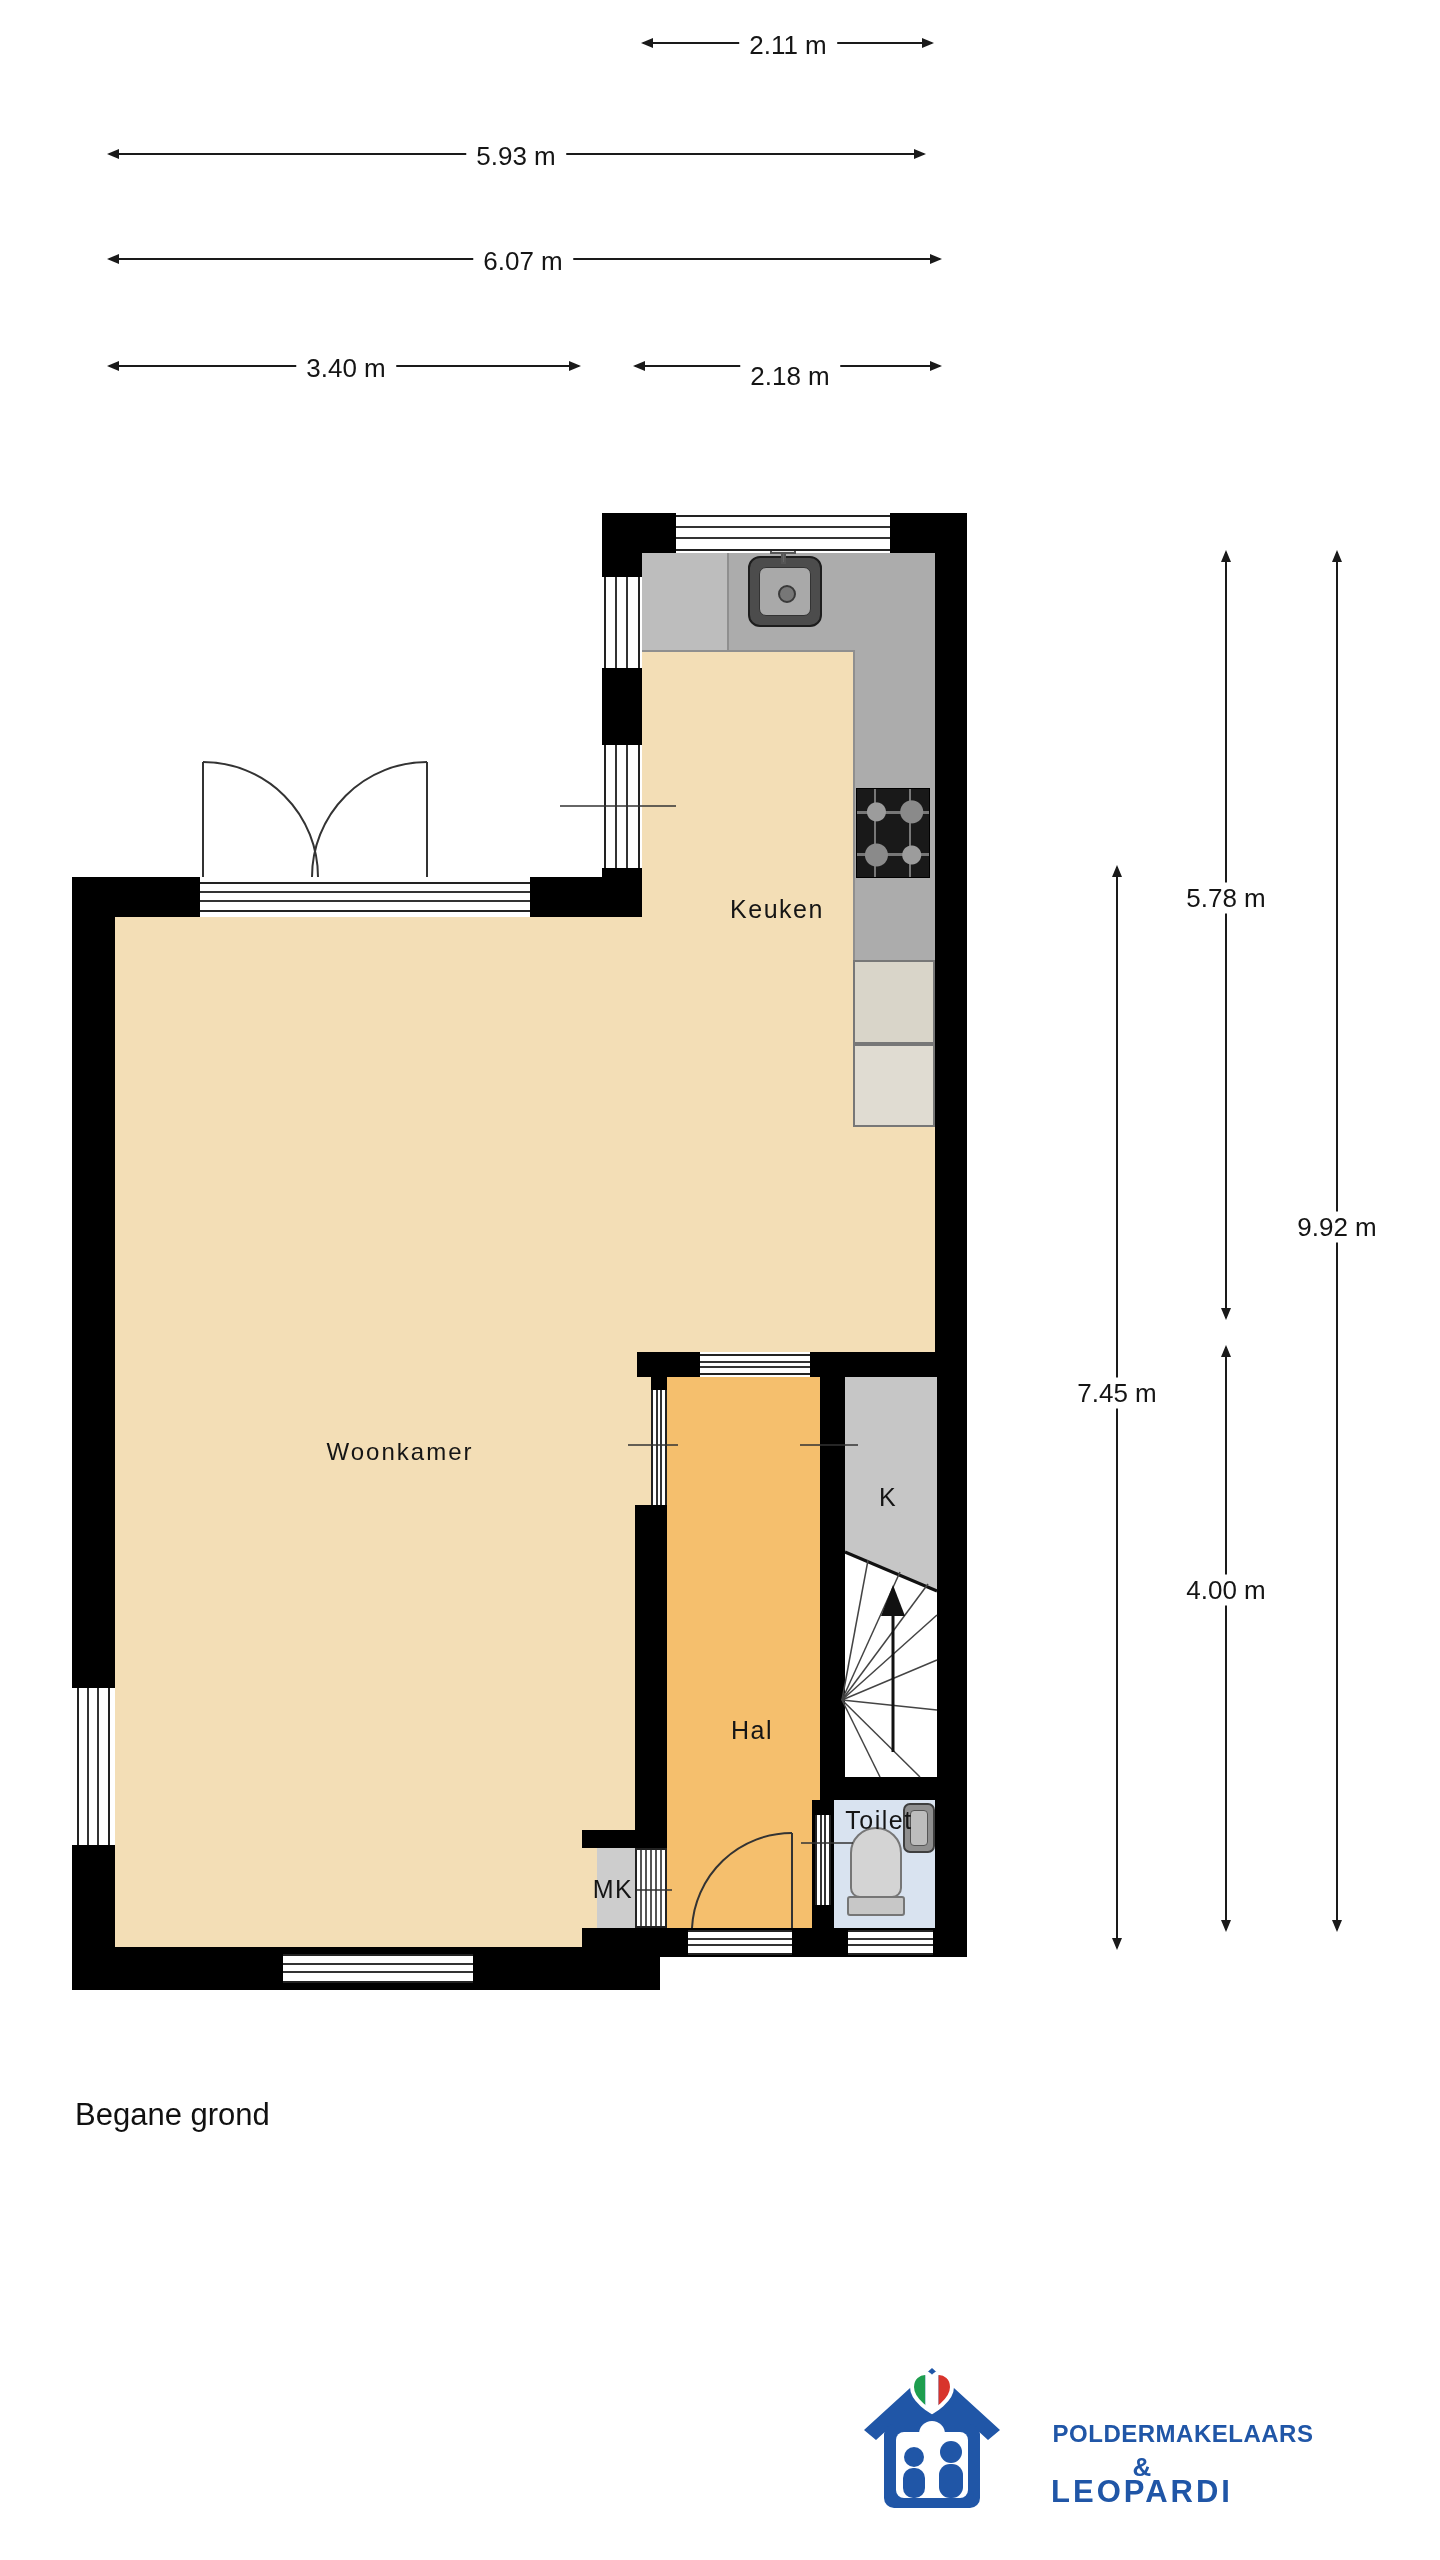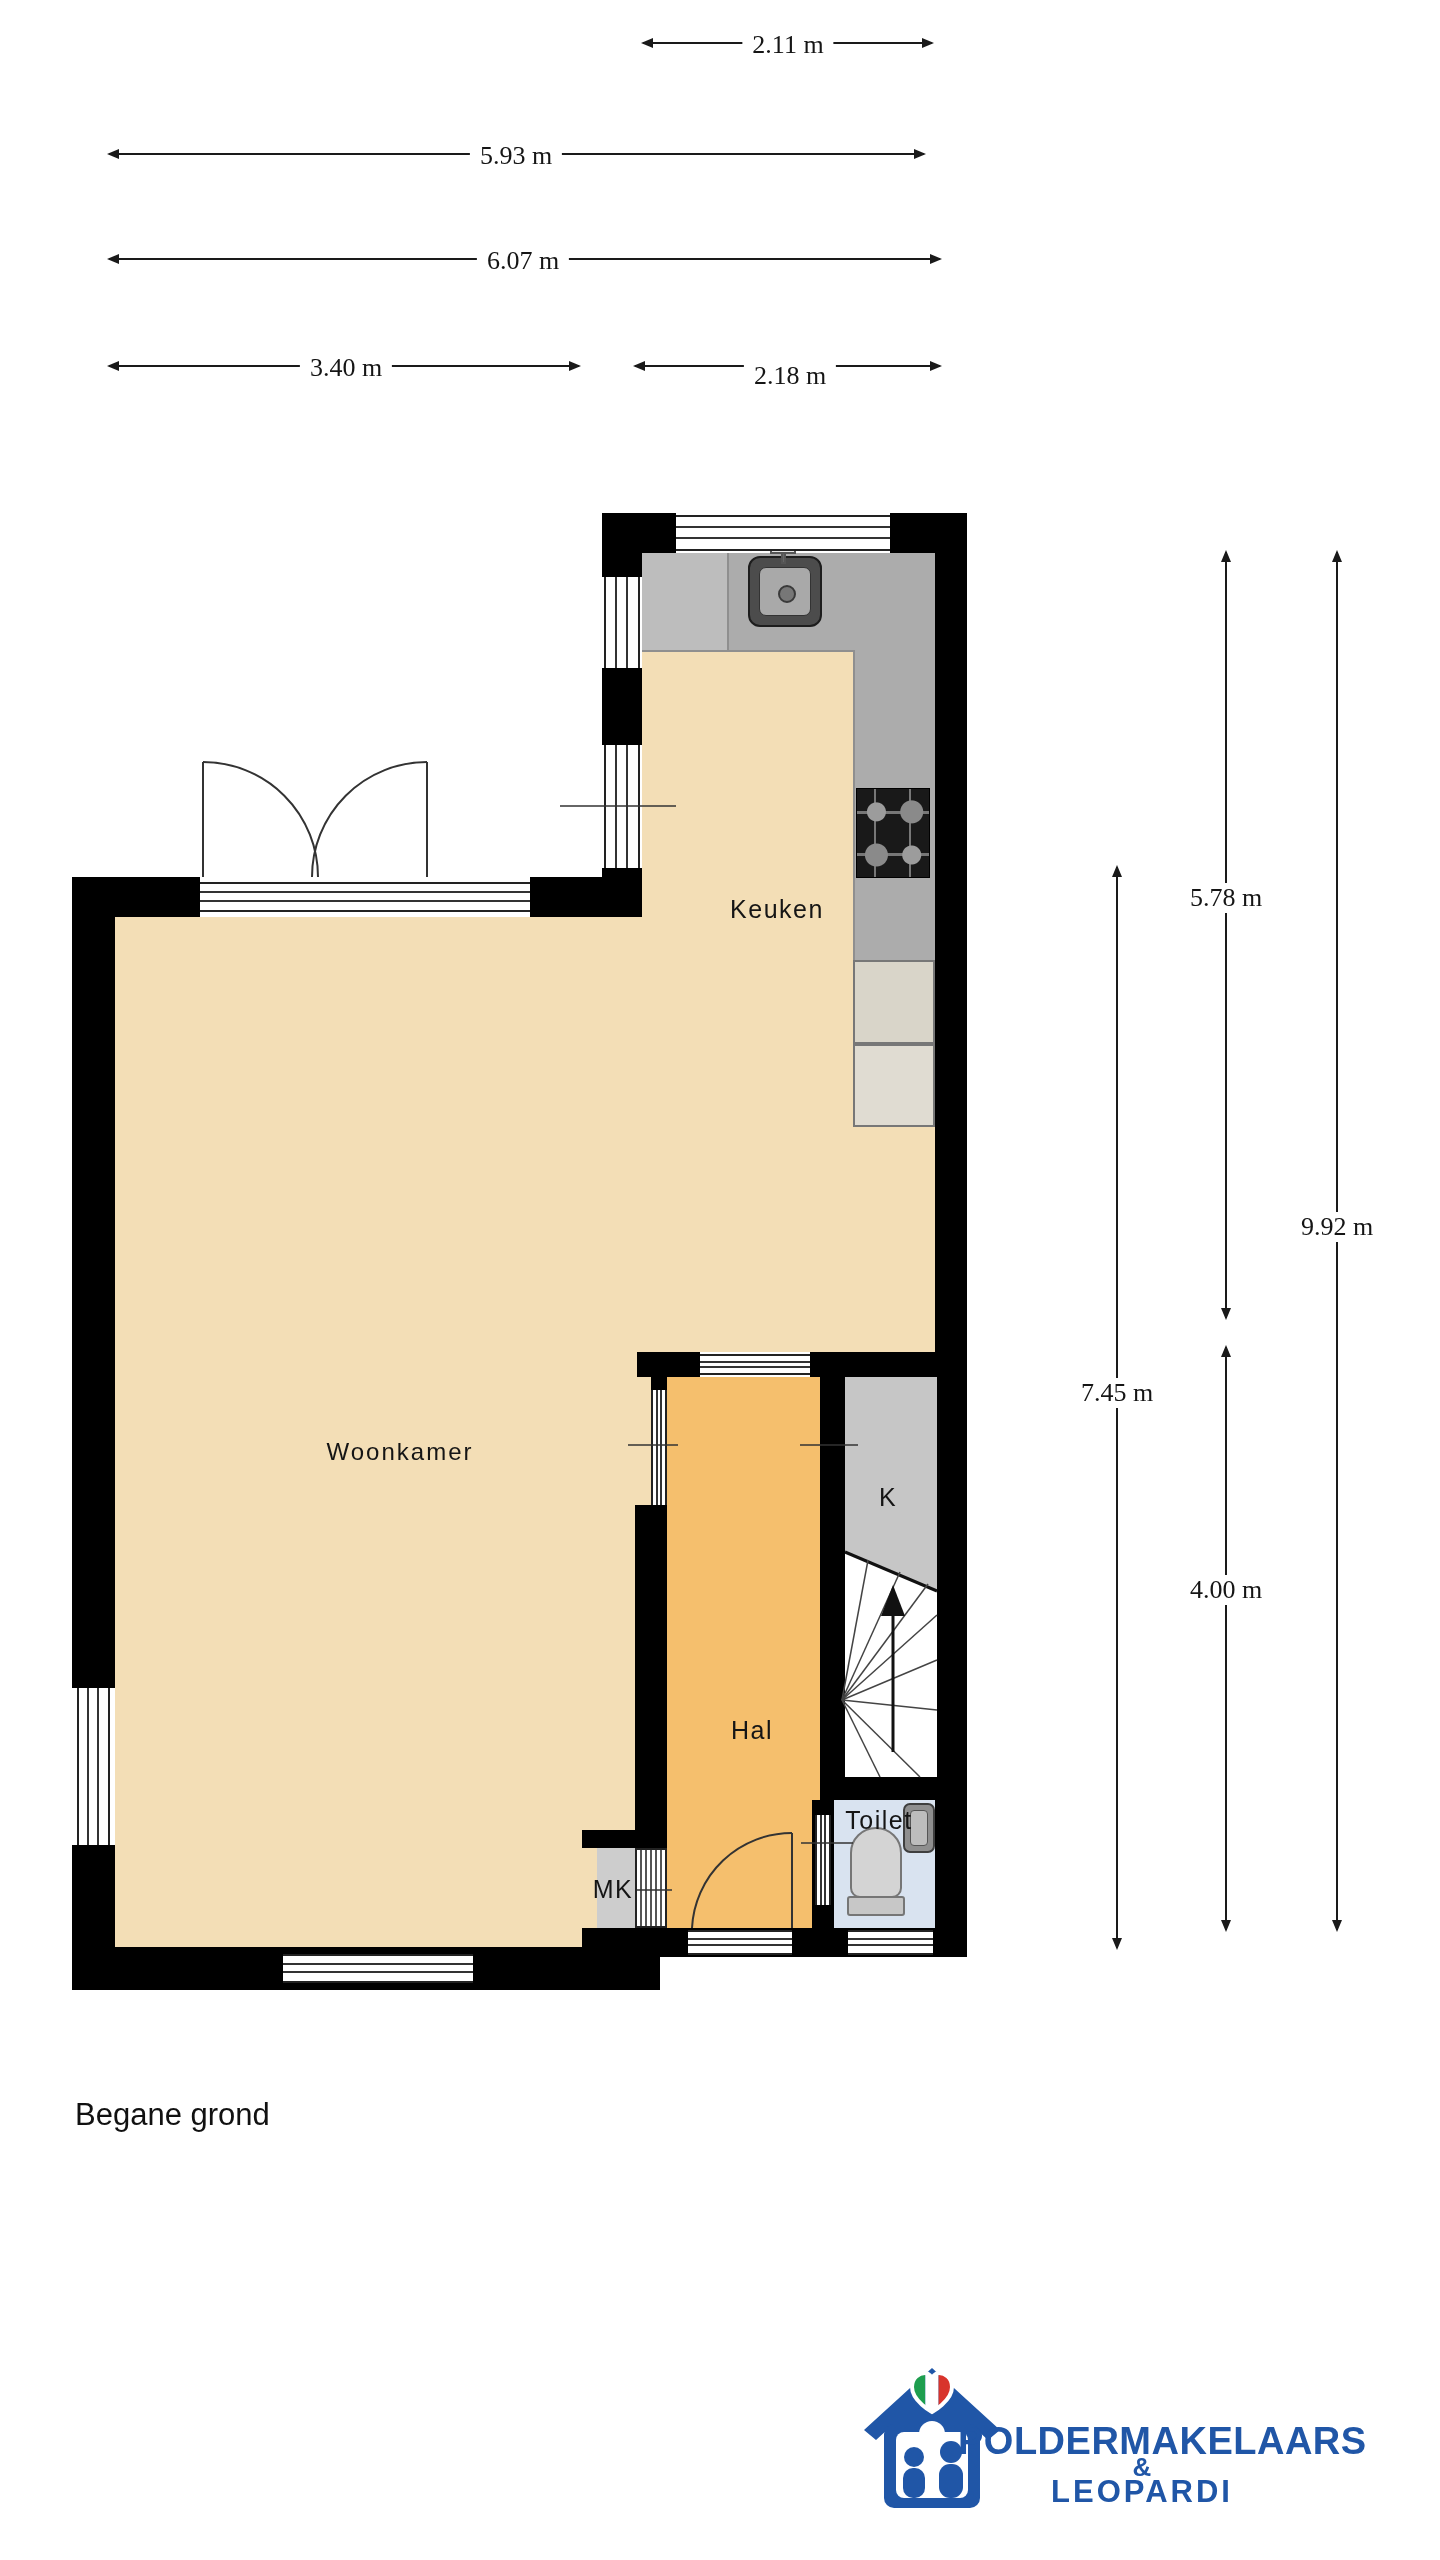--- a/index.html
+++ b/index.html
@@ -16,21 +16,21 @@
   
   .win-h{position:absolute;background:#fff;border-top:2px solid #222;border-bottom:2px solid #222;box-sizing:border-box;
     background-image:linear-gradient(#333,#333),linear-gradient(#333,#333);
     background-size:100% 2px,100% 2px;background-position:0 30%,0 65%;background-repeat:no-repeat;}
   .win-v{position:absolute;background:#fff;border-left:2px solid #222;border-right:2px solid #222;box-sizing:border-box;
     background-image:linear-gradient(90deg,#333,#333),linear-gradient(90deg,#333,#333);
     background-size:2px 100%,2px 100%;background-position:30% 0,65% 0;background-repeat:no-repeat;}
   .louver{position:absolute;background:repeating-linear-gradient(90deg,#fff 0 3px,#555 3px 5px);border:2px solid #222;box-sizing:border-box;}
   .room-label{position:absolute;transform:translate(-50%,-50%);font-size:25px;letter-spacing:1.5px;color:#151515;white-space:nowrap;}
   .room-label.big{font-size:24px;letter-spacing:2px;}
-  .dim-label{position:absolute;transform:translate(-50%,-50%);background:#fff;padding:0 10px;font-size:26px;color:#151515;white-space:nowrap;font-family:Liberation Serif, serif;}
+  .dim-label{position:absolute;transform:translate(-50%,-50%);background:#fff;padding:0 10px;font-size:26px;color:#151515;white-space:nowrap;}
   .stove{position:absolute;background-color:#191919;border:1px solid #000;box-sizing:border-box;
     background-image:
       radial-gradient(circle at 27% 26%, #9c9c9c 0 9px, transparent 10px),
       radial-gradient(circle at 76% 26%, #8a8a8a 0 11px, transparent 12px),
       radial-gradient(circle at 27% 75%, #8a8a8a 0 11px, transparent 12px),
       radial-gradient(circle at 76% 75%, #9c9c9c 0 9px, transparent 10px),
       linear-gradient(90deg, transparent 0 24%, #777 24% 27%, transparent 27% 72%, #777 72% 75%, transparent 75%),
       linear-gradient(0deg, transparent 0 24%, #777 24% 27%, transparent 27% 72%, #777 72% 75%, transparent 75%);}
   .sink-outer{position:absolute;background:#4c4c4c;border:2px solid #1d1d1d;border-radius:12px;box-sizing:border-box;}
   .sink-inner{position:absolute;left:9px;top:9px;right:9px;bottom:9px;background:#a9a9a9;border-radius:7px;border:1px solid #333;}
@@ -226,17 +226,17 @@
       <circle cx="89" cy="90" r="11"></circle>
       <rect x="77" y="102" width="24" height="34" rx="11"></rect>
     </g>
     <g clip-path="url(#heartclip)">
       <rect x="50" y="10" width="13.3" height="42" fill="var(--flag-green,#1E9E4F)"></rect>
       <rect x="63.3" y="10" width="13.3" height="42" fill="#ffffff"></rect>
       <rect x="76.6" y="10" width="13.4" height="42" fill="var(--flag-red,#D8342C)"></rect>
     </g>
     <path d="M70 50 C70 50 50 39 50 25 C50 16 57 11 63 11 C67 11 70 15 70 18 C70 15 73 11 77 11 C83 11 90 16 90 25 C90 39 70 50 70 50 Z" fill="none" stroke="#ffffff" stroke-width="4"></path>
   </svg>
-  <div class="logo-text" style="left:958px;top:2420px;width:310px;font-size:38px;letter-spacing:0.5px">POLDERMAKELAARS</div>
+  <div class="logo-text" style="left:1028px;top:2420px;width:310px;font-size:24px;letter-spacing:0.5px">POLDERMAKELAARS</div>
   <div class="logo-text" style="left:987px;top:2452px;width:310px;font-size:26px">&amp;</div>
   <div class="logo-text" style="left:987px;top:2474px;width:310px;font-size:31px;letter-spacing:3px">LEOPARDI</div>
 
 </div>
 
 </body></html>

